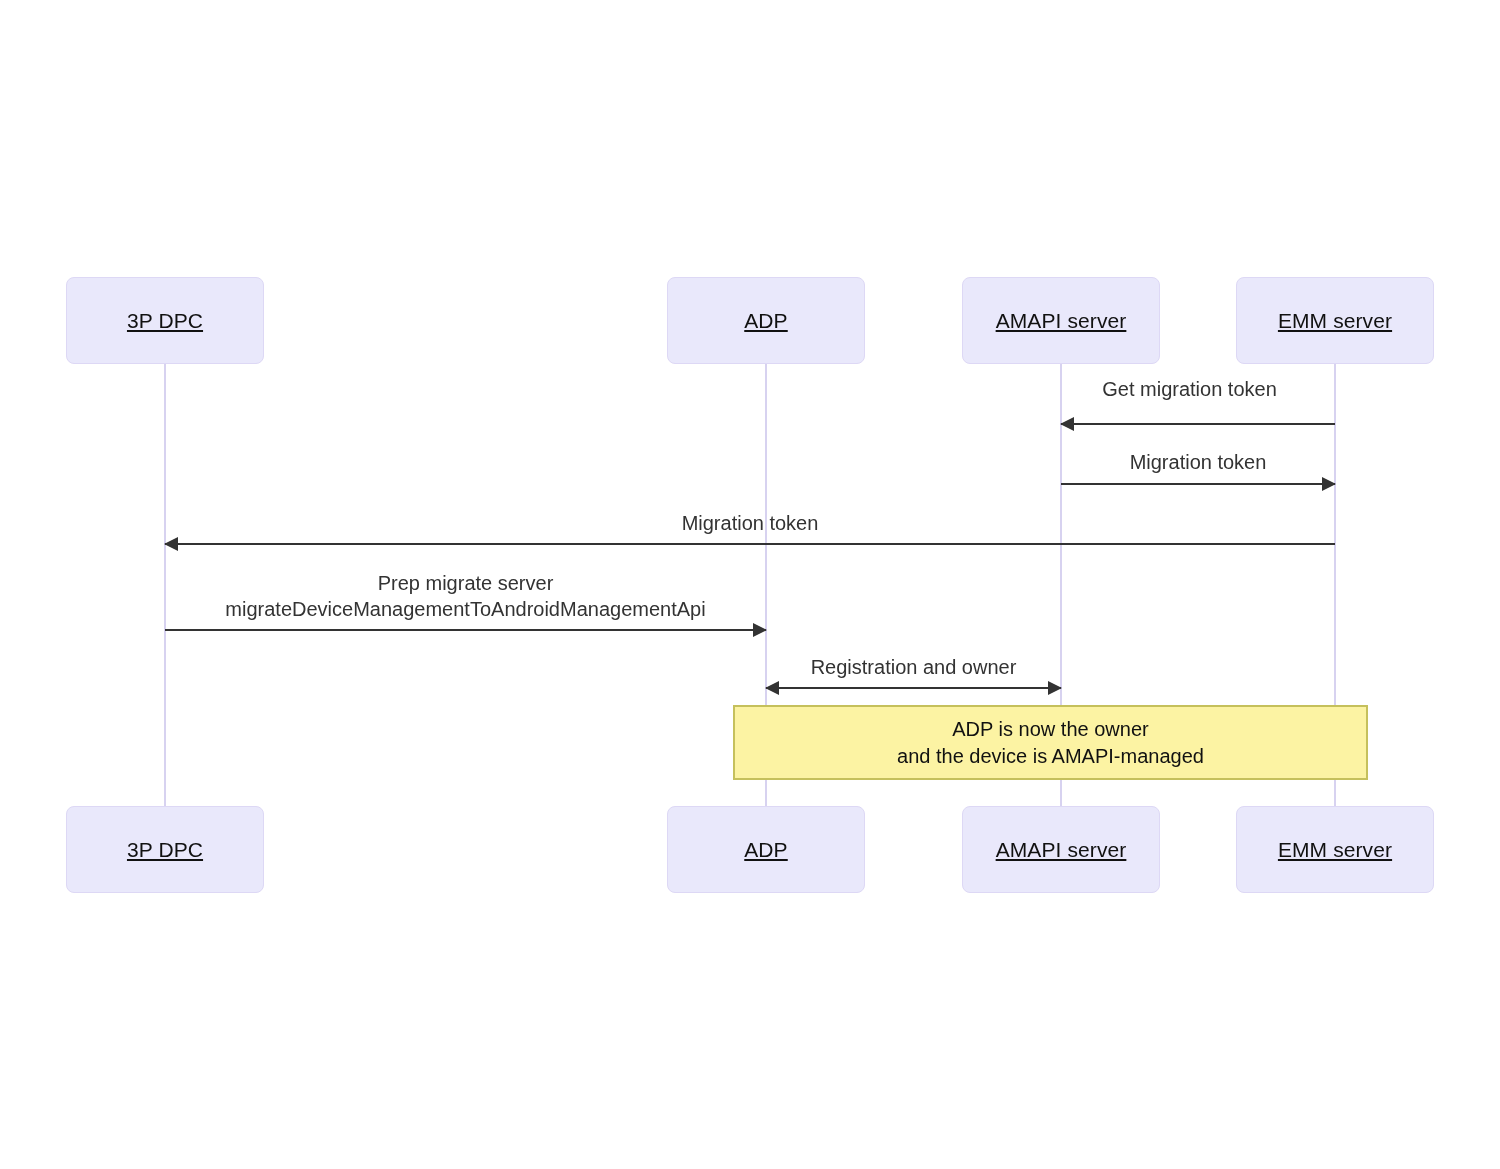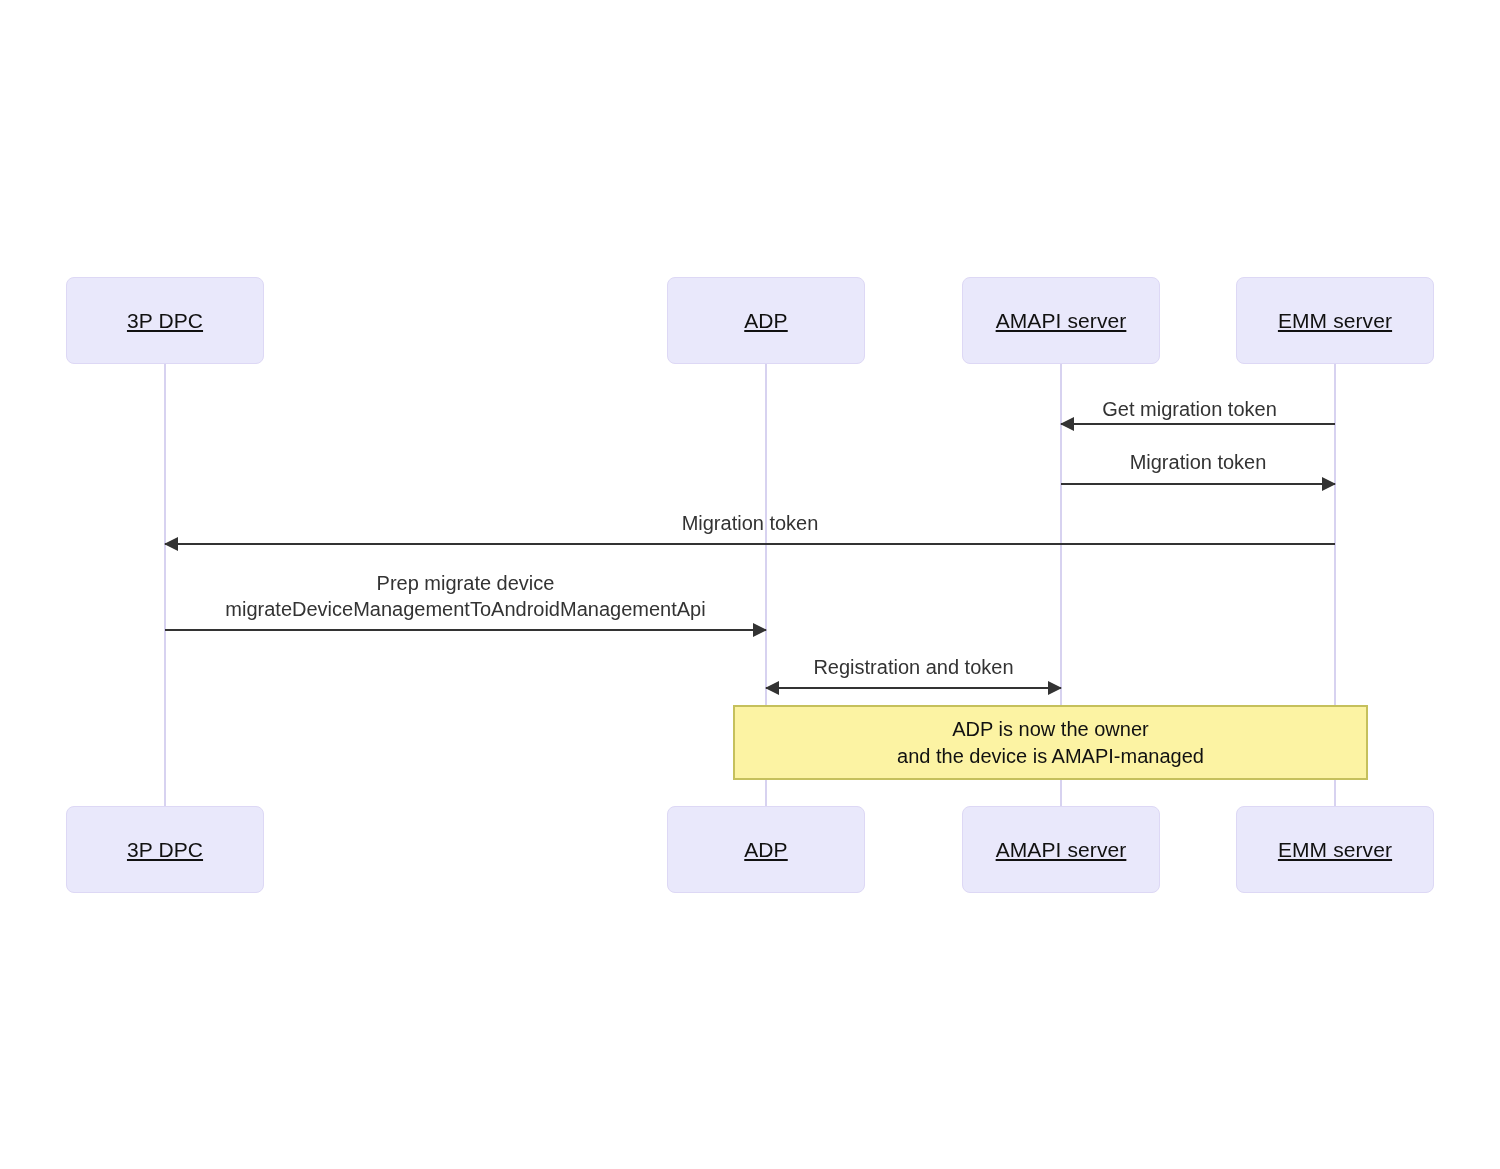--- a/index.html
+++ b/index.html
@@ -104,46 +104,46 @@
   <div class="lifeline" style="left:164px; top:364px; height:442px;"></div>
   <div class="lifeline" style="left:765px; top:364px; height:442px;"></div>
   <div class="lifeline" style="left:1060px; top:364px; height:442px;"></div>
   <div class="lifeline" style="left:1334px; top:364px; height:442px;"></div>
 
   <div class="actor-box" style="left:66px; top:277px; width:198px; height:87px;">3P DPC</div>
   <div class="actor-box" style="left:667px; top:277px; width:198px; height:87px;">ADP</div>
   <div class="actor-box" style="left:962px; top:277px; width:198px; height:87px;">AMAPI server</div>
   <div class="actor-box" style="left:1236px; top:277px; width:198px; height:87px;">EMM server</div>
 
-  <div class="msg-label" style="left:1061px; top:396px; width:257px;">Get migration token</div>
+  <div class="msg-label" style="left:1061px; top:376px; width:257px;">Get migration token</div>
   <div class="message" style="left:1061px; top:423px; width:274px;">
     <div class="msg-line"></div>
     <div class="arrow-head left"></div>
   </div>
 
   <div class="msg-label" style="left:1061px; top:449px; width:274px;">Migration token</div>
   <div class="message" style="left:1061px; top:483px; width:274px;">
     <div class="msg-line"></div>
     <div class="arrow-head right"></div>
   </div>
 
   <div class="msg-label" style="left:165px; top:510px; width:1170px;">Migration token</div>
   <div class="message" style="left:165px; top:543px; width:1170px;">
     <div class="msg-line"></div>
     <div class="arrow-head left"></div>
   </div>
 
-  <div class="msg-label" style="left:165px; top:570px; width:601px;">Prep migrate device
+  <div class="msg-label" style="left:165px; top:570px; width:601px;">Prep migrate server
 migrateDeviceManagementToAndroidManagementApi</div>
   <div class="message" style="left:165px; top:629px; width:601px;">
     <div class="msg-line"></div>
     <div class="arrow-head right"></div>
   </div>
 
-  <div class="msg-label" style="left:766px; top:654px; width:295px;">Registration and token</div>
+  <div class="msg-label" style="left:766px; top:654px; width:295px;">Registration and owner</div>
   <div class="message" style="left:766px; top:687px; width:295px;">
     <div class="msg-line"></div>
     <div class="arrow-head left"></div>
     <div class="arrow-head right"></div>
   </div>
 
   <div class="note-box" style="left:733px; top:705px; width:635px; height:75px;">ADP is now the owner
 and the device is AMAPI-managed</div>
 
   <div class="actor-box" style="left:66px; top:806px; width:198px; height:87px;">3P DPC</div>

